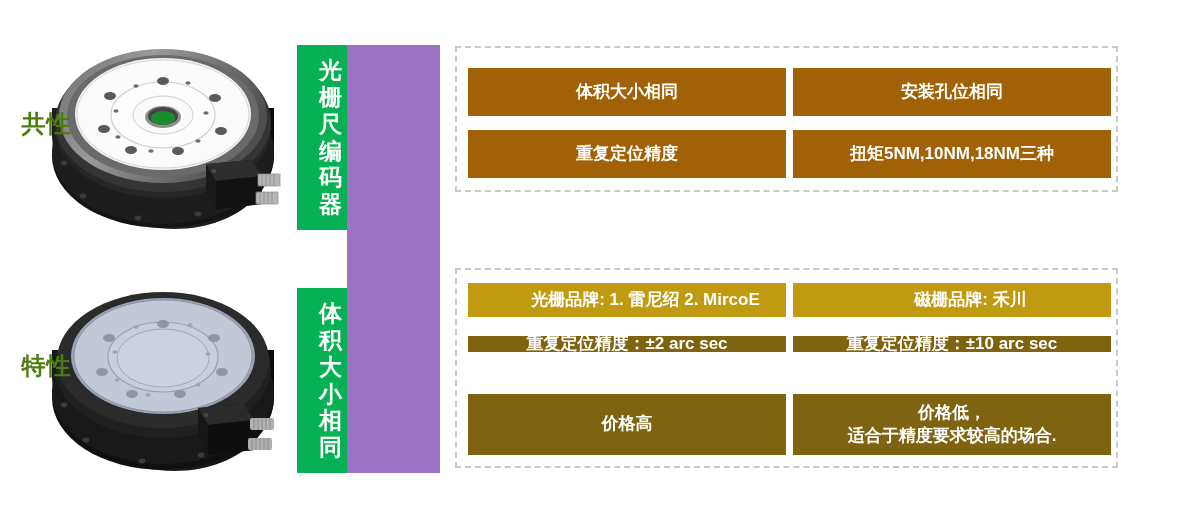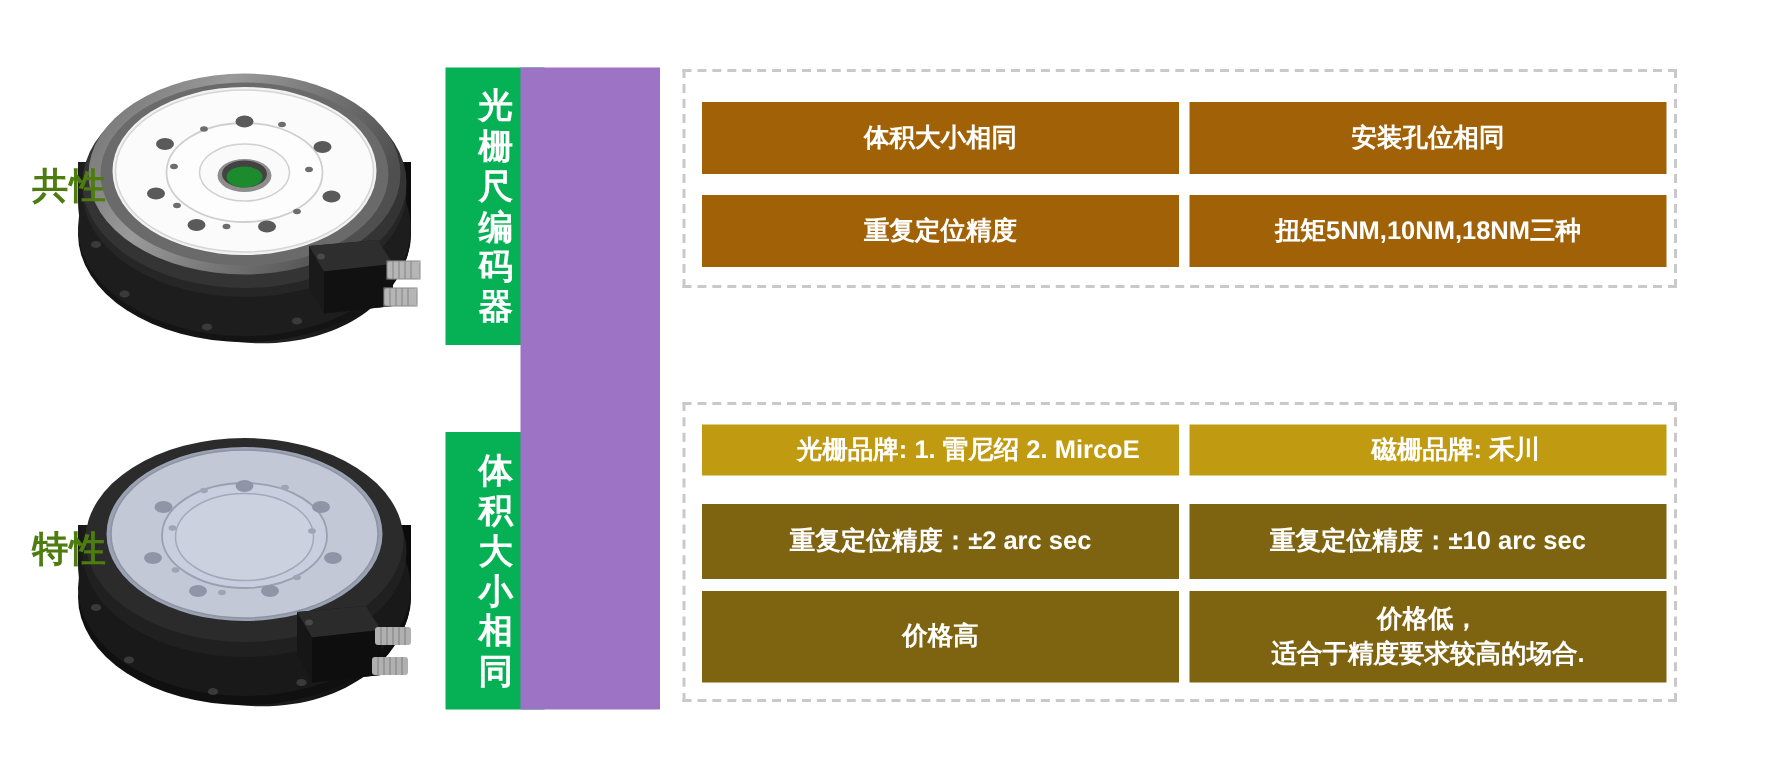--- a/index.html
+++ b/index.html
@@ -91,21 +91,21 @@
   .cell.darkgold{background:#7E6310;}
 
   
   .c-r1{top:68px;height:48px;}
   .c-r2{top:130px;height:48px;}
   .c-left{left:468px;width:318px;}
   .c-right{left:793px;width:318px;}
 
   
   .f-r1{top:283px;height:34px;}
-  .f-r2{top:336px;height:50px;}
+  .f-r2{top:336px;height:16px;}
   .f-r3{top:394px;height:61px;}
   .f-left{left:468px;width:318px;}
   .f-right{left:793px;width:318px;}
 
   .cell .two-line{display:block;}
 </style>
 </head>
 <body>
 
 <div class="stage">

